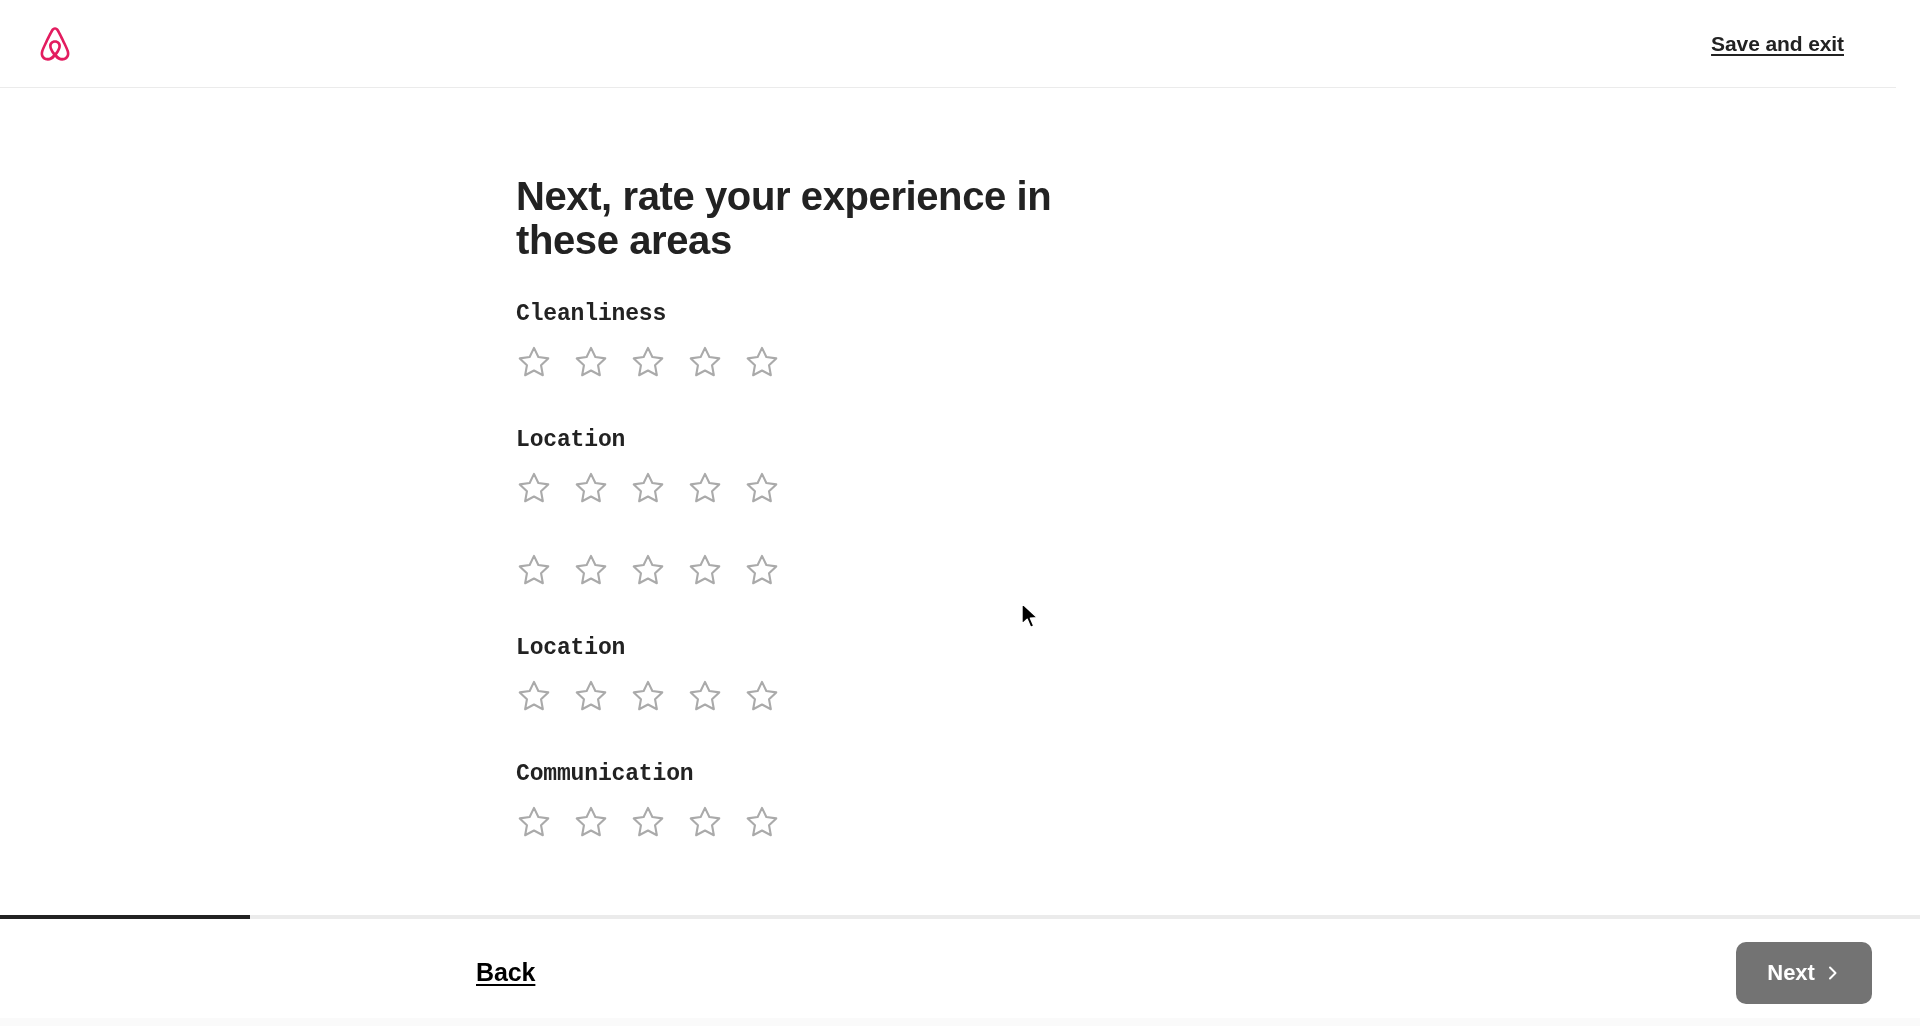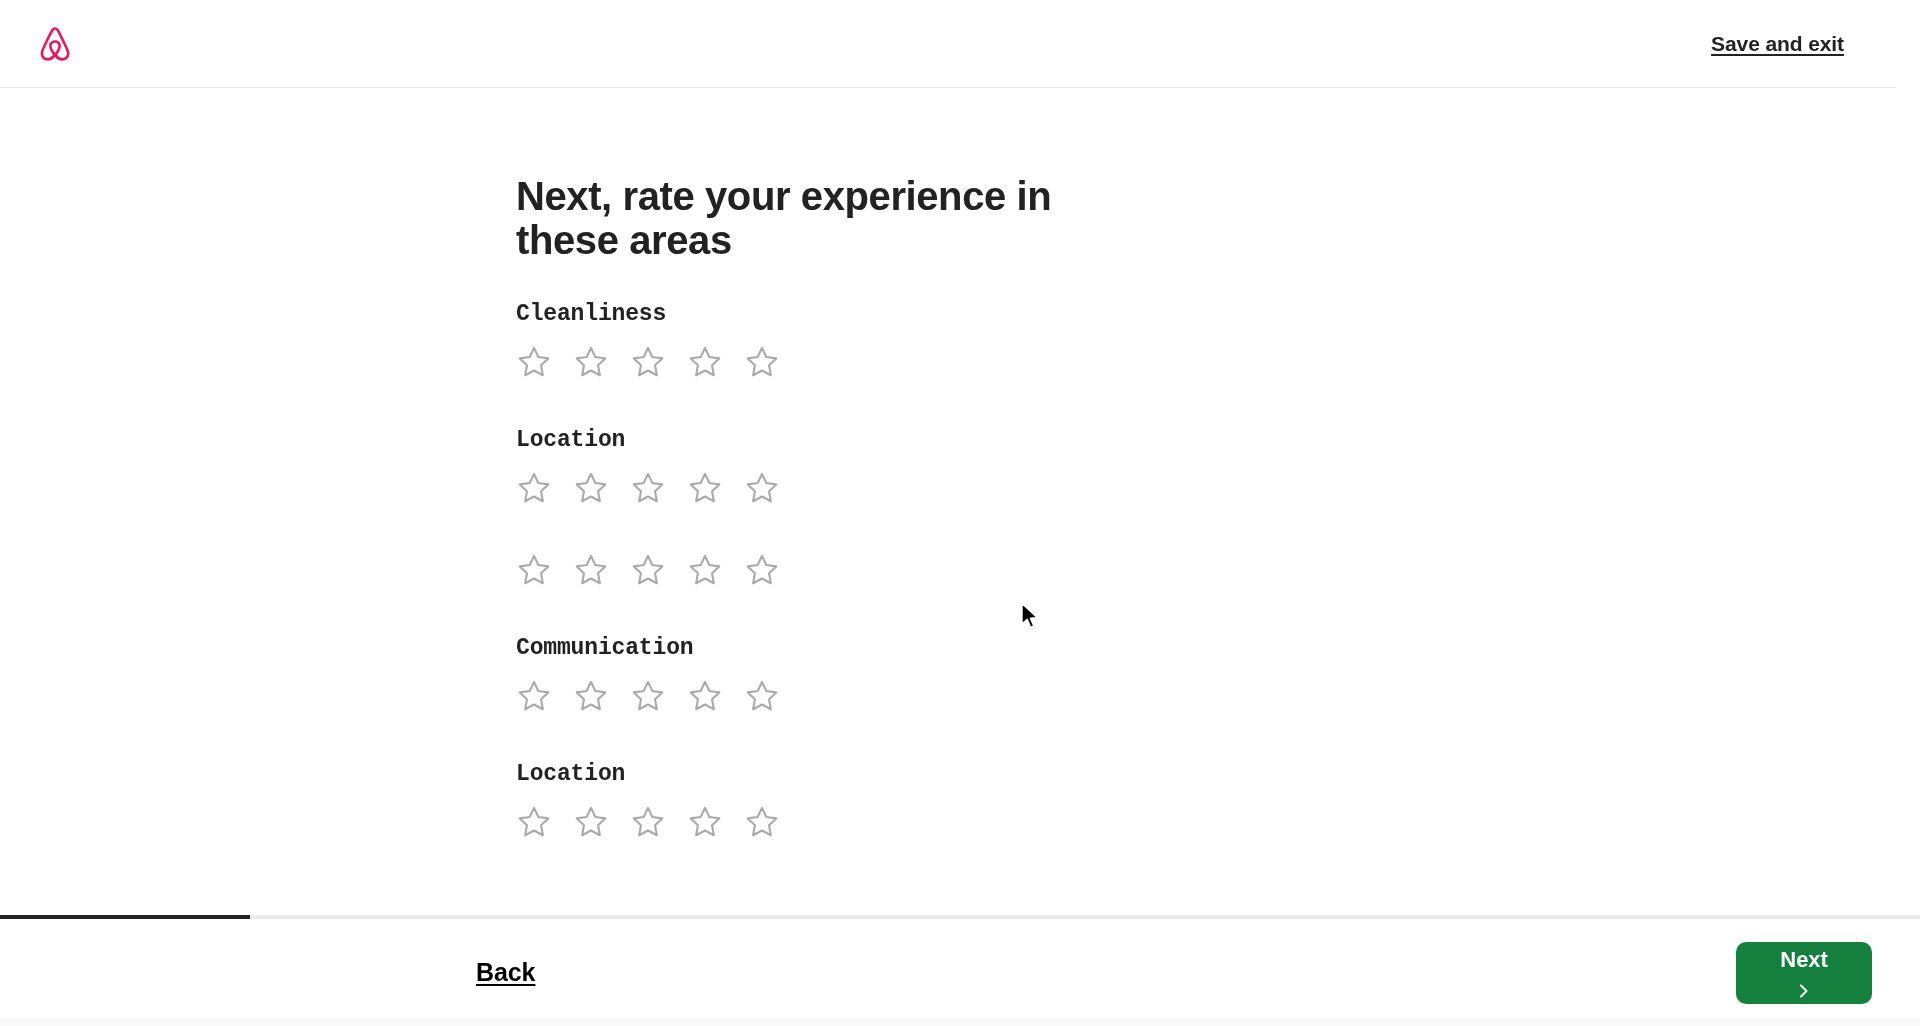--- a/index.html
+++ b/index.html
@@ -166,32 +166,31 @@
     font-family: "Liberation Sans", sans-serif;
     padding: 8px 4px;
     letter-spacing: -0.1px;
   }
 
   #next-button {
     display: flex;
     align-items: center;
     justify-content: center;
     gap: 10px;
-    background: #15803d;
+    background: #737373;
     color: #ffffff;
     border: none;
     border-radius: 10px;
     width: 136px;
     height: 62px;
     font-size: 22px;
     font-weight: 600;
     font-family: "Liberation Sans", sans-serif;
     letter-spacing: -0.1px;
     cursor: default;
-    flex-direction: column;
   }
   #next-button svg { display: block; }
 
   #bottom-edge {
     position: absolute;
     left: 0;
     bottom: 0;
     width: 1920px;
     height: 8px;
     background: #fafafa;
@@ -315,21 +314,21 @@
             </button>
           <button class="star-button">
               <svg width="36" height="36" viewBox="0 0 24 24" fill="none" stroke="#aaaaaa" stroke-width="1.4" stroke-linejoin="round">
                 <path d="M12 2.6l2.9 6.1 6.6 0.9-4.8 4.6 1.2 6.6L12 17.7 6.1 20.8l1.2-6.6L2.5 9.6l6.6-0.9z"></path>
               </svg>
             </button>
         </div>
       </div>
 
       <div class="rating-group">
-        <div class="rating-label">Communication</div>
+        <div class="rating-label">Location</div>
         <div class="stars-row">
           <button class="star-button">
               <svg width="36" height="36" viewBox="0 0 24 24" fill="none" stroke="#aaaaaa" stroke-width="1.4" stroke-linejoin="round">
                 <path d="M12 2.6l2.9 6.1 6.6 0.9-4.8 4.6 1.2 6.6L12 17.7 6.1 20.8l1.2-6.6L2.5 9.6l6.6-0.9z"></path>
               </svg>
             </button>
           <button class="star-button">
               <svg width="36" height="36" viewBox="0 0 24 24" fill="none" stroke="#aaaaaa" stroke-width="1.4" stroke-linejoin="round">
                 <path d="M12 2.6l2.9 6.1 6.6 0.9-4.8 4.6 1.2 6.6L12 17.7 6.1 20.8l1.2-6.6L2.5 9.6l6.6-0.9z"></path>
               </svg>
@@ -346,21 +345,21 @@
             </button>
           <button class="star-button">
               <svg width="36" height="36" viewBox="0 0 24 24" fill="none" stroke="#aaaaaa" stroke-width="1.4" stroke-linejoin="round">
                 <path d="M12 2.6l2.9 6.1 6.6 0.9-4.8 4.6 1.2 6.6L12 17.7 6.1 20.8l1.2-6.6L2.5 9.6l6.6-0.9z"></path>
               </svg>
             </button>
         </div>
       </div>
 
       <div class="rating-group">
-        <div class="rating-label">Location</div>
+        <div class="rating-label">Communication</div>
         <div class="stars-row">
           <button class="star-button">
               <svg width="36" height="36" viewBox="0 0 24 24" fill="none" stroke="#aaaaaa" stroke-width="1.4" stroke-linejoin="round">
                 <path d="M12 2.6l2.9 6.1 6.6 0.9-4.8 4.6 1.2 6.6L12 17.7 6.1 20.8l1.2-6.6L2.5 9.6l6.6-0.9z"></path>
               </svg>
             </button>
           <button class="star-button">
               <svg width="36" height="36" viewBox="0 0 24 24" fill="none" stroke="#aaaaaa" stroke-width="1.4" stroke-linejoin="round">
                 <path d="M12 2.6l2.9 6.1 6.6 0.9-4.8 4.6 1.2 6.6L12 17.7 6.1 20.8l1.2-6.6L2.5 9.6l6.6-0.9z"></path>
               </svg>

